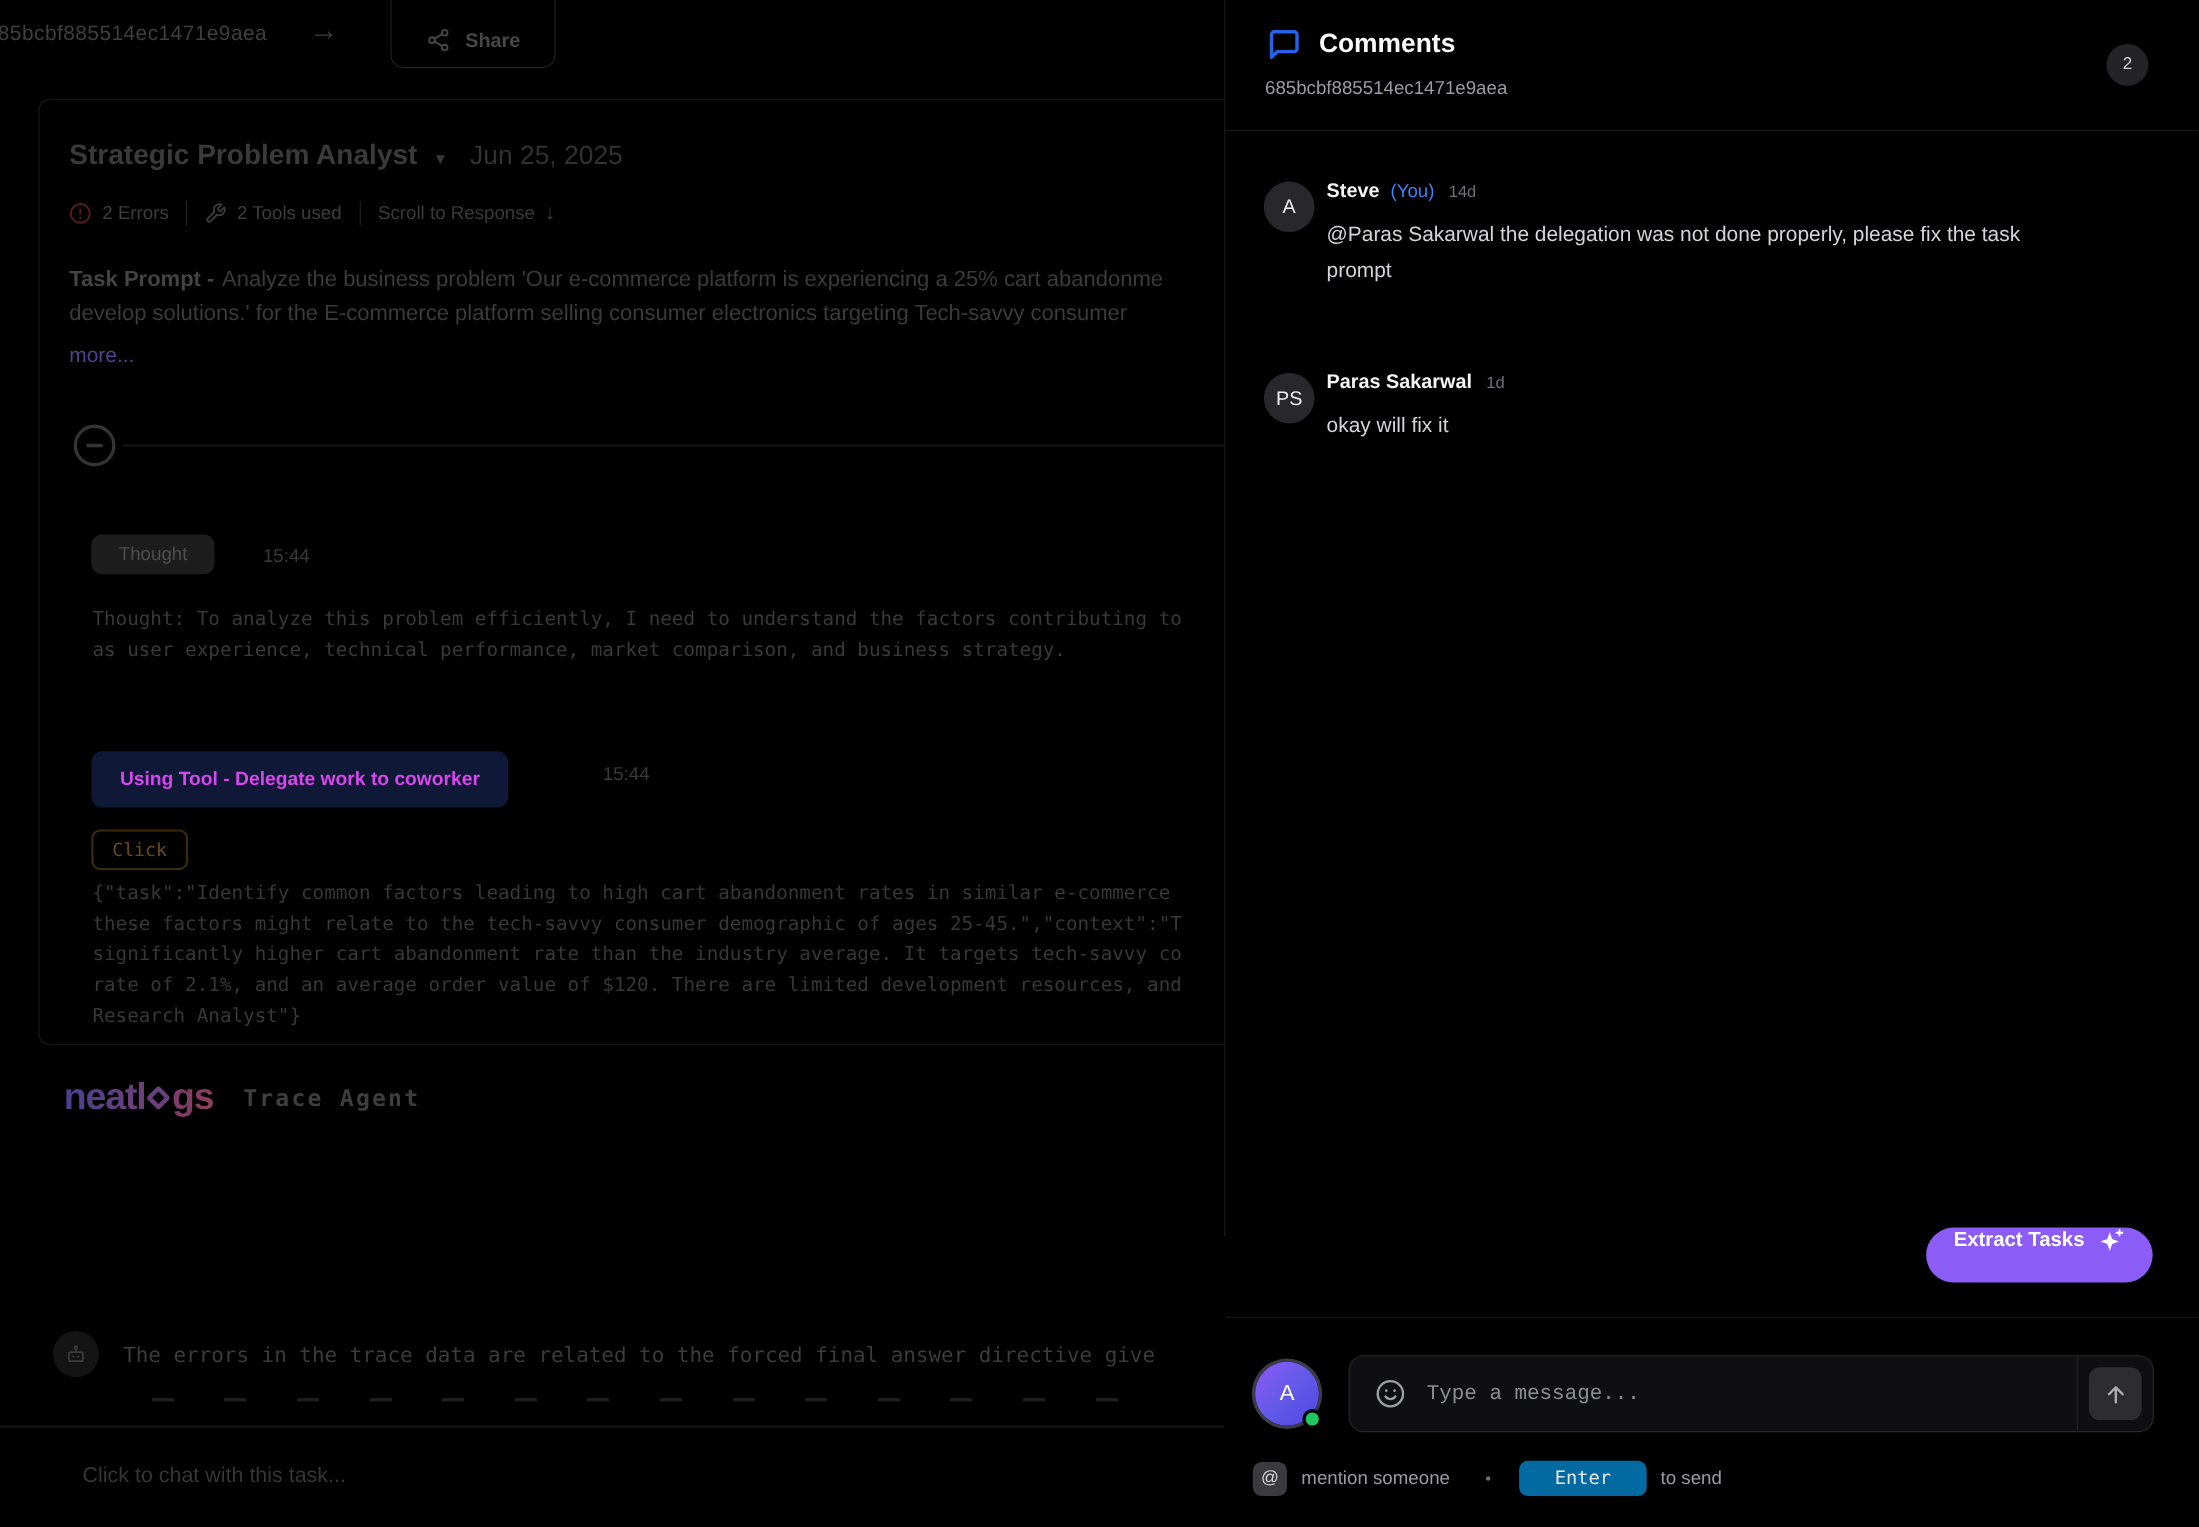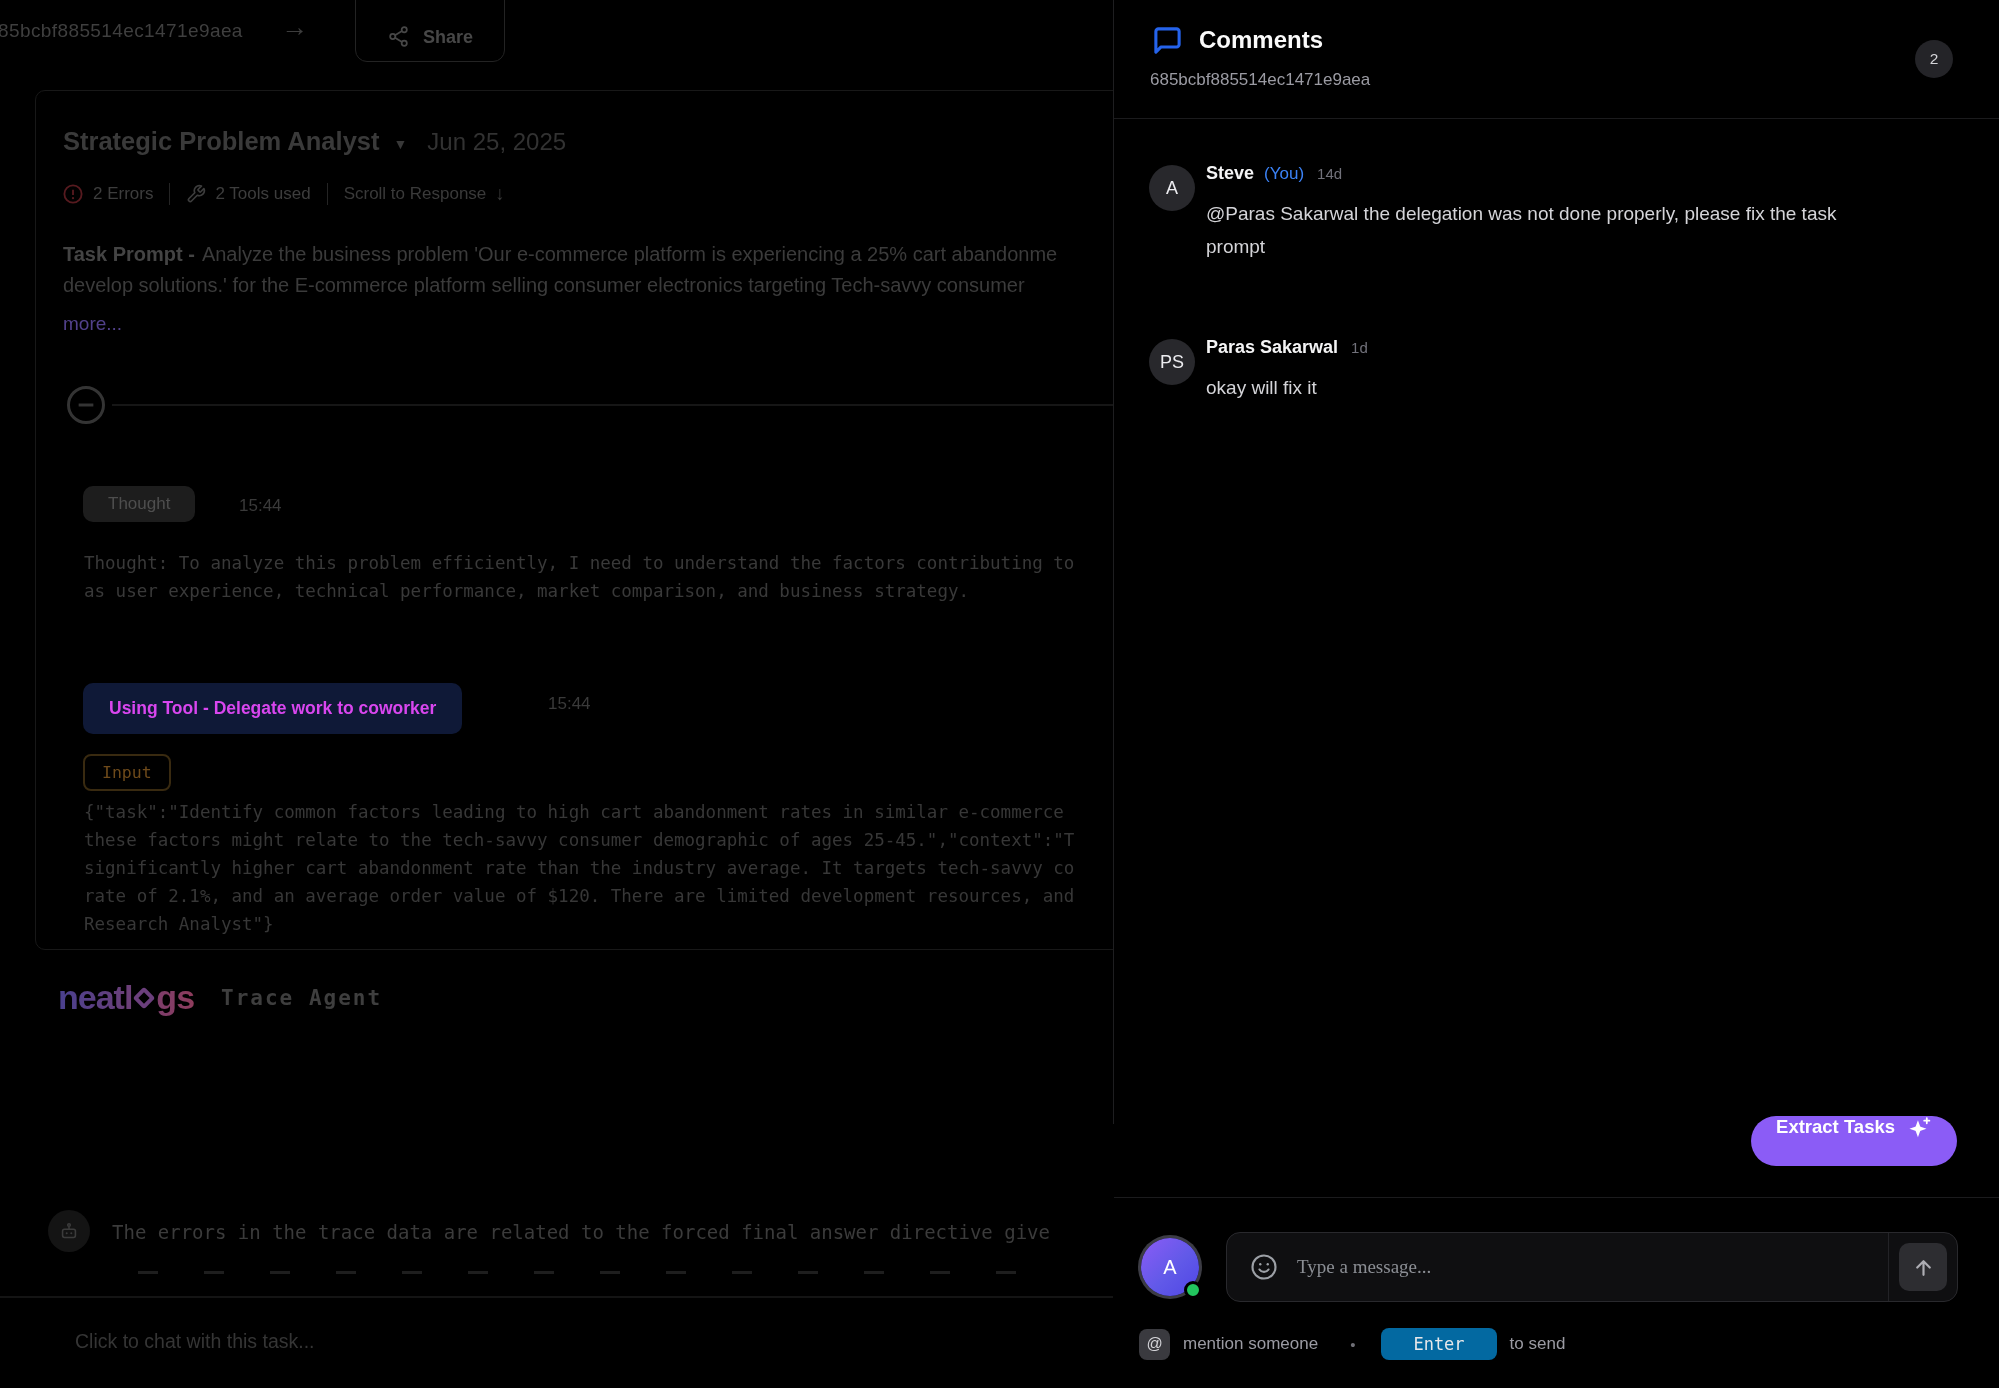--- a/index.html
+++ b/index.html
@@ -93,21 +93,21 @@
   .composer-divider { position:absolute; left:0; top:1197px; width:100%; height:1px; background:#1b1b1d; }
   .comp-avatar { position:absolute; left:27px; top:1238px; width:58px; height:58px; border-radius:50%;
                  background:linear-gradient(135deg,#8b5cf6 0%,#6159e8 55%,#4f46e5 100%);
                  box-shadow:0 0 0 3px #3c3c44; color:#fff; font-size:20px; font-weight:500;
                  display:flex; align-items:center; justify-content:center; }
   .online-dot { position:absolute; right:-3px; bottom:-3px; width:18px; height:18px; border-radius:50%;
                 background:#22c55e; border:3.5px solid #000; }
   .input-box { position:absolute; left:112px; right:41px; top:1232px; height:70px; background:#0f0f11;
                border:1px solid #29292d; border-radius:14px; display:flex; align-items:center; padding:0 10px 0 22px; }
   .emoji-btn { background:none; border:none; padding:0; margin-right:16px; display:flex; cursor:pointer; }
-  .msg-input { flex:1; min-width:0; background:transparent; border:none; outline:none; color:#d946ef; font-size:19px; font-family:Liberation Serif, serif; }
+  .msg-input { flex:1; min-width:0; background:transparent; border:none; outline:none; color:#d946ef; font-size:19px; font-family:Liberation Mono, monospace; }
   .msg-input::placeholder { color:#8b8e94; }
   .input-sep { align-self:stretch; width:1px; background:#232327; margin:0 10px 0 8px; }
   .send-btn { width:48px; height:48px; border-radius:10px; background:#2d2d31; border:none; display:flex;
               align-items:center; justify-content:center; cursor:pointer; flex:none; }
 
   .hints { position:absolute; left:25px; top:1328px; display:flex; align-items:center; font-size:17px; color:#9b9ba3; }
   .at-badge { width:31px; height:31px; border-radius:8px; background:#3a3a3f; color:#d4d4d8; display:flex;
               align-items:center; justify-content:center; font-size:16px; margin-right:13px; }
   .hint-dot { color:#6f6f76; margin:0 26px 0 32px; font-size:15px; }
   .enter-badge { font-family:"DejaVu Sans Mono",monospace; background:#0369a1; color:#e8e8ea; border-radius:8px;
@@ -191,21 +191,21 @@
 
       <div class="badge-thought">Thought</div>
       <div class="time-thought">15:44</div>
       <div class="thought-text mono">
         <div>Thought: To analyze this problem efficiently, I need to understand the factors contributing to</div>
         <div>as user experience, technical performance, market comparison, and business strategy.</div>
       </div>
 
       <div class="badge-tool">Using Tool - Delegate work to coworker</div>
       <div class="time-tool">15:44</div>
-      <div class="badge-input mono">Input</div>
+      <div class="badge-input mono">Click</div>
 
       <div class="json-text mono">
         <div>{"task":"Identify common factors leading to high cart abandonment rates in similar e-commerce</div>
         <div>these factors might relate to the tech-savvy consumer demographic of ages 25-45.","context":"T</div>
         <div>significantly higher cart abandonment rate than the industry average. It targets tech-savvy co</div>
         <div>rate of 2.1%, and an average order value of $120. There are limited development resources, and</div>
         <div>Research Analyst"}</div>
       </div>
     </div>
 

